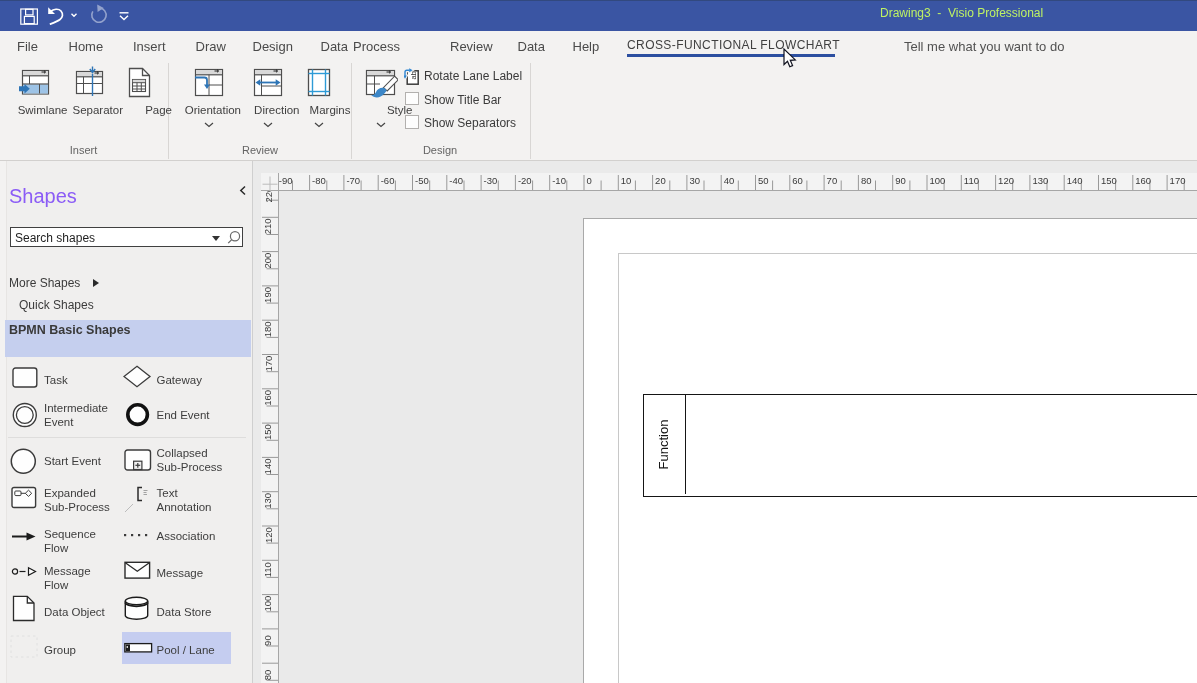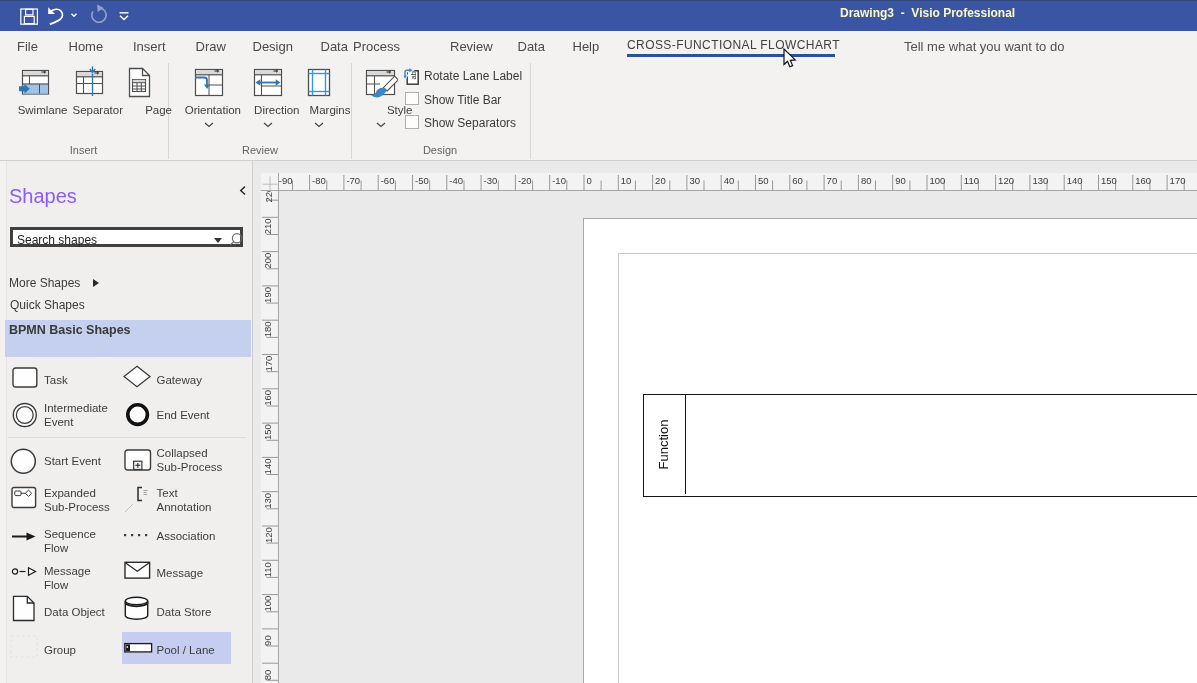--- a/index.html
+++ b/index.html
@@ -3,47 +3,47 @@
 <meta charset="utf-8">
 <style>
 * { margin:0; padding:0; box-sizing:border-box; }
 html,body { width:1197px; height:683px; overflow:hidden; font-family:"Liberation Sans", sans-serif; }
 #app { position:relative; width:1197px; height:683px; background:#f3f2f1; }
 svg { display:block; }
 
 
 #titlebar { position:absolute; left:0; top:0; width:1197px; height:31px; background:#3a55a3; }
 #titlebar::before { content:""; position:absolute; left:0; top:0; width:1197px; height:1px; background:#32497f; }
-#titletext { position:absolute; left:840px; top:5.5px; color:#fef9c3; font-size:12px; white-space:nowrap;font-weight:bold; }
+#titletext { position:absolute; left:880px; top:5.5px; color:#bef264; font-size:12px; white-space:nowrap; }
 
 
 #menurow { position:absolute; left:0; top:31px; width:1197px; height:31px; background:#f3f2f1; }
 .tab { position:absolute; top:8px; font-size:13px; color:#4a4a4a; white-space:nowrap; }
 #cfftab { position:absolute; left:627px; top:6.5px; font-size:12px; color:#404040; letter-spacing:0.42px; white-space:nowrap; }
 #cffunder { position:absolute; left:627px; top:22.5px; width:208px; height:3px; background:#2c4fa0; }
 #tellme { position:absolute; left:904px; top:8px; font-size:13px; color:#515151; }
 
 
 #ribbon { position:absolute; left:0; top:62px; width:1197px; height:99px; background:#f3f2f1; border-bottom:1px solid #d2d0ce; }
 .gsep { position:absolute; top:1px; width:1px; height:96px; background:#d8d6d4; }
 .glabel { position:absolute; top:82px; font-size:11px; color:#646464; width:120px; text-align:center; }
 .riblabel { position:absolute; top:41.5px; font-size:11.5px; color:#404040; text-align:right; white-space:nowrap; width:64px; }
 .ribtext { position:absolute; font-size:12px; color:#3b3b3b; white-space:nowrap; }
 .cbox { position:absolute; width:13.5px; height:13.5px; background:#fdfdfd; border:1px solid #b2b0ae; }
 
 
 #shapespanel { position:absolute; left:0; top:161px; width:253px; height:522px; background:#f0efee; border-right:1px solid #cfcfcf; }
 #shapespanel::before { content:""; position:absolute; left:0; top:0; width:6px; height:522px; background:#f3f2f1; border-right:1px solid #e7e5e3; }
 #shapestitle { position:absolute; left:9px; top:24px; font-size:20px; color:#8b5cf6; }
-#searchbox { position:absolute; left:10px; top:66px; width:233px; height:20px; background:#fff; border:3px solid #404040; }
+#searchbox { position:absolute; left:10px; top:66px; width:233px; height:20px; background:#fff; border:1px solid #404040; }
 #searchtext { position:absolute; left:4px; top:3px; font-size:12px; color:#1f1f1f; }
 #sdrop { position:absolute; left:201px; top:8px; width:0; height:0; border-left:4px solid transparent; border-right:4px solid transparent; border-top:5px solid #333; }
 #moreshapes { position:absolute; left:9px; top:115px; font-size:12px; color:#3b3b3b; }
 #msarrow { position:absolute; left:93px; top:118px; width:0; height:0; border-top:4.5px solid transparent; border-bottom:4.5px solid transparent; border-left:6px solid #2a2a2a; }
-#quickshapes { position:absolute; left:10px; top:137px; font-size:12px; color:#3b3b3b; }
+#quickshapes { position:absolute; left:19px; top:137px; font-size:12px; color:#3b3b3b; }
 #bpmnband { position:absolute; left:5px; top:159px; width:246px; height:37px; background:#c5cfee; }
 #bpmntext { position:absolute; left:4px; top:3px; font-size:12.5px; font-weight:bold; color:#3a3a3a; }
 .shlabel { position:absolute; font-size:11.5px; color:#3d3d3d; line-height:14px; white-space:nowrap; }
 #rowdiv { position:absolute; left:8px; top:276px; width:238px; height:1px; background:#dedddc; }
 #poolhl { position:absolute; left:122px; top:471px; width:109px; height:32px; background:#c5cdf0; }
 
 
 #canvas { position:absolute; left:253px; top:161px; width:944px; height:522px; background:#eaeaea; overflow:hidden; }
 #page { position:absolute; left:330px; top:57px; width:1000px; height:700px; background:#fff; border:1px solid #a9a9a9; }
 #marginrect { position:absolute; left:365px; top:92px; width:1000px; height:660px; border:1px solid #c8c8c8; }

